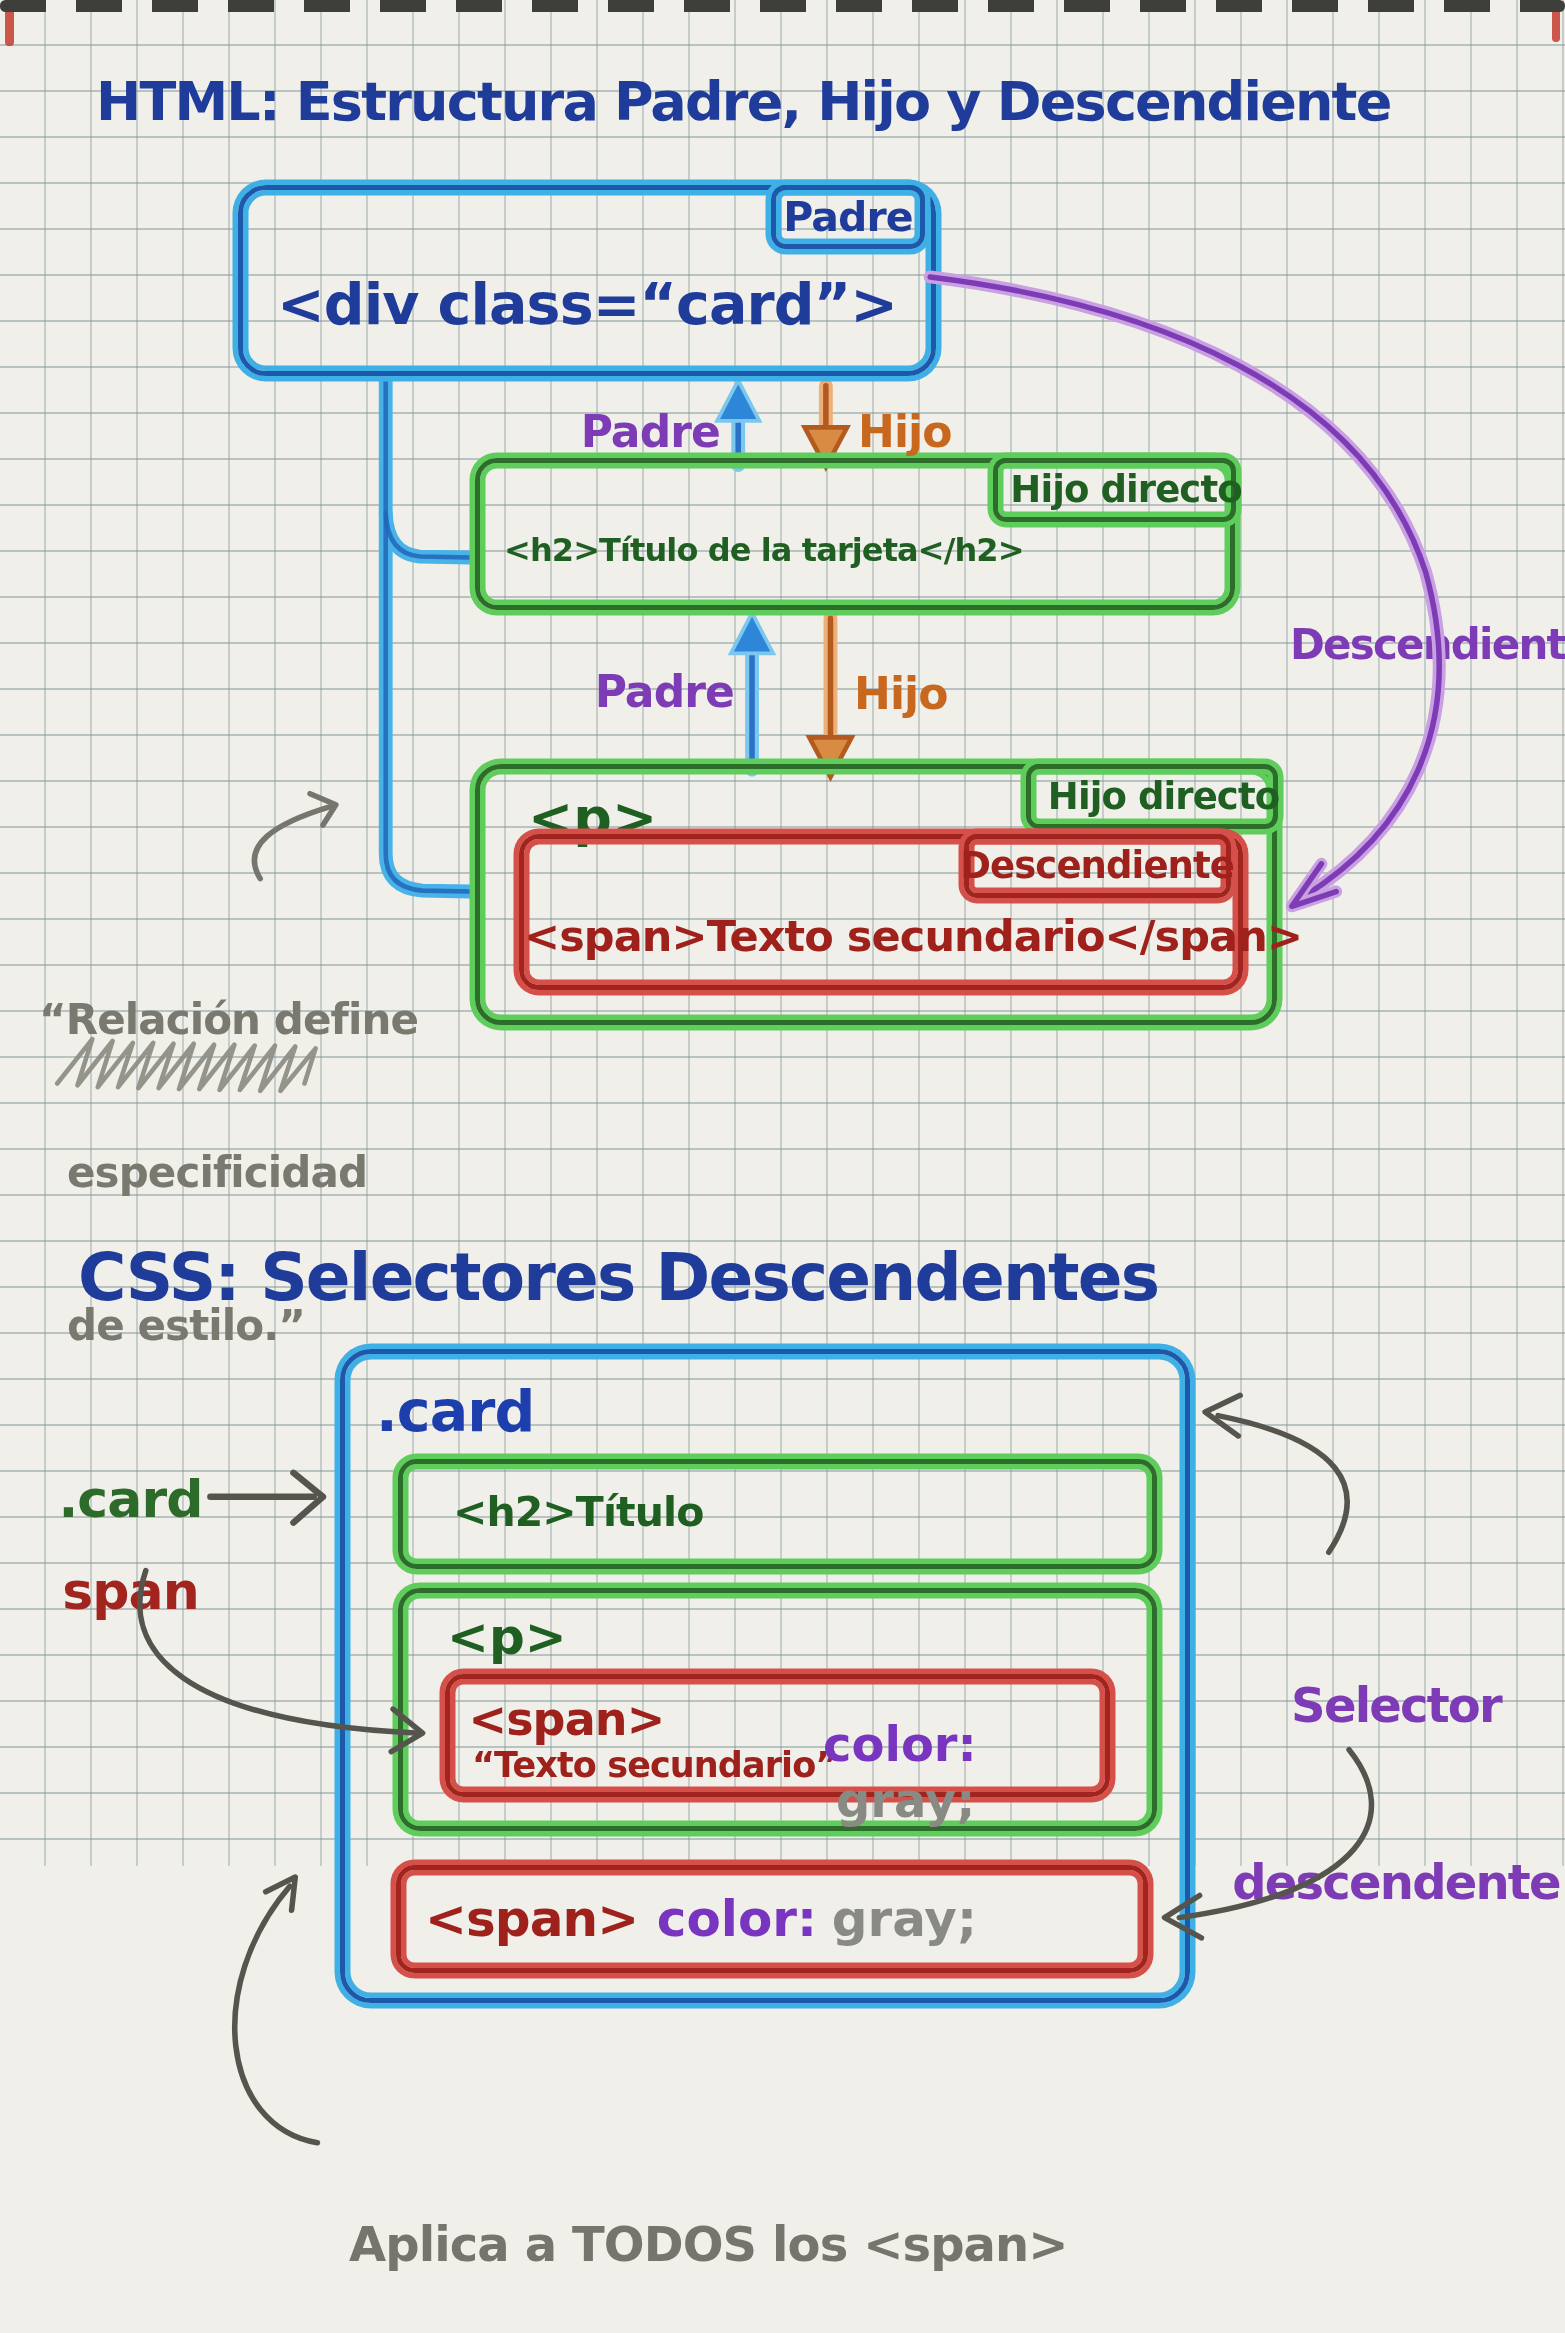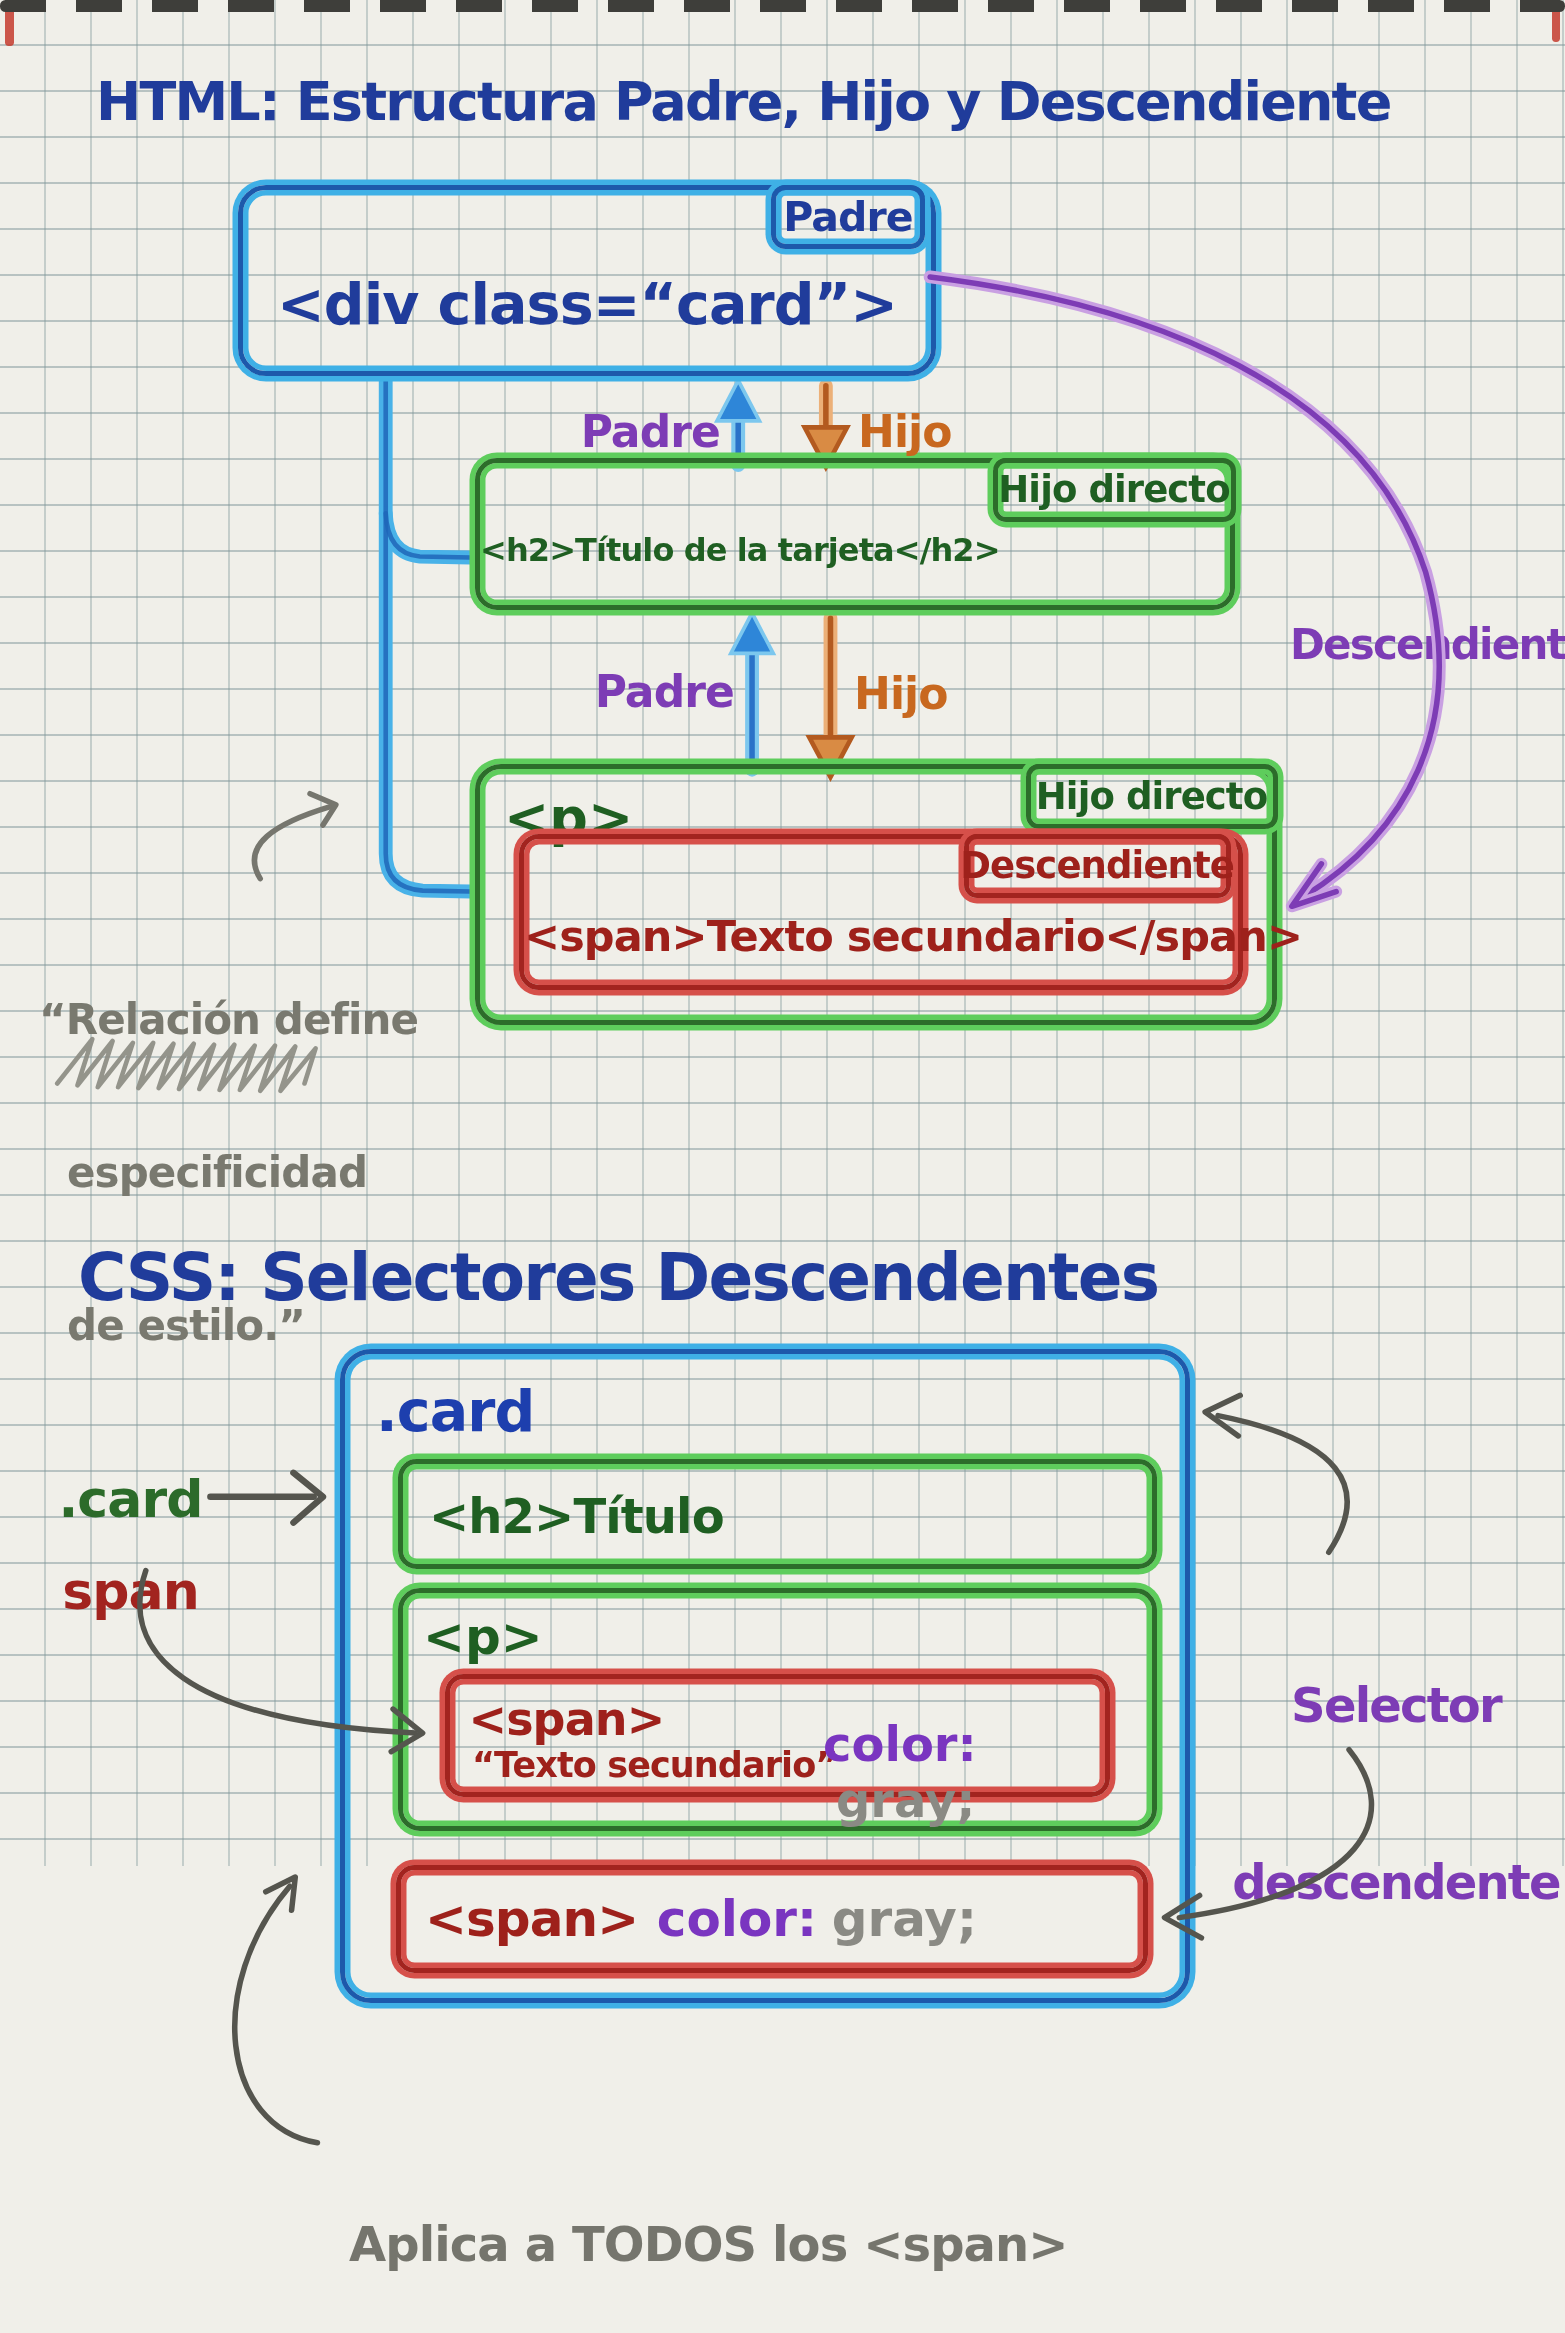--- a/index.html
+++ b/index.html
@@ -20,21 +20,21 @@
 
   
   .box{position:absolute;background:transparent;}
   .box.blue {border:5.5px solid #1d59ab;box-shadow:0 0 0 5.5px #3fb0e6, inset 0 0 0 5.5px #3fb0e6;}
   .box.green{border:5.5px solid #2c6d2a;box-shadow:0 0 0 5.5px #5ecd5c, inset 0 0 0 5.5px #5ecd5c;}
   .box.red  {border:5.5px solid #a2241f;box-shadow:0 0 0 5.5px #d6504a, inset 0 0 0 5.5px #d6504a;}
 
   .tab{position:absolute;display:flex;align-items:center;justify-content:center;background:transparent;}
 
   .navy{color:#203c9b;}
-  .green-t{color:#1f5f22;}
+  .green-t{color:#1f5f22;margin-left:24px;}
   .red-t{color:#9e211b;}
   .purple-t{color:#7d3cb5;}
   .orange-t{color:#c8681f;}
   .gray-t{color:#79796f;}
   .darkgray-t{color:#75756d;}
   .valgray-t{color:#8a8a84;}
 
   svg{position:absolute;left:0;top:0;}
   #strokes-under{z-index:1;}
   .box{z-index:2;}
@@ -140,21 +140,21 @@
 
   <div class="abs lbl" style="left:52px;top:1469px;width:157px;text-align:center;">
     <div class="txt" style="font-size:52px;color:#2c6b2a;letter-spacing:-0.9px;">.card</div>
     <div class="txt" style="font-size:52px;color:#a2241f;letter-spacing:-0.9px;margin-top:32px;">span</div>
   </div>
 
   <div class="box blue" style="left:340px;top:1349px;width:840px;height:644px;border-radius:31px;">
     <div class="abs txt" style="left:31px;top:24px;font-size:57px;color:#1d3fae;letter-spacing:-0.9px;">.card</div>
 
     <div class="box green" style="left:53px;top:105px;width:749px;height:100px;border-radius:18.5px;">
-      <div class="abs txt green-t" style="left:26px;top:24px;font-size:48px;letter-spacing:-0.9px;">&lt;h2&gt;Título</div>
+      <div class="abs txt green-t" style="left:26px;top:24px;font-size:41px;letter-spacing:-0.9px;">&lt;h2&gt;Título</div>
     </div>
 
     <div class="box green" style="left:53px;top:234px;width:749px;height:233px;border-radius:22px;">
       <div class="abs txt green-t" style="left:20px;top:14.8px;font-size:50px;">&lt;p&gt;</div>
 
       <div class="box red" style="left:42px;top:81px;width:655px;height:113px;border-radius:18.5px;">
         <div class="abs txt red-t" style="left:18.5px;top:13px;font-size:46px;letter-spacing:-0.9px;">&lt;span&gt;</div>
         <div class="abs txt red-t" style="left:22px;top:66px;font-size:35px;letter-spacing:-0.9px;">“Texto secundario”</div>
         <div class="abs" style="left:373px;top:37px;font-size:48px;font-weight:bold;">
           <span class="txt" style="color:#7a35c0;">color:</span>

